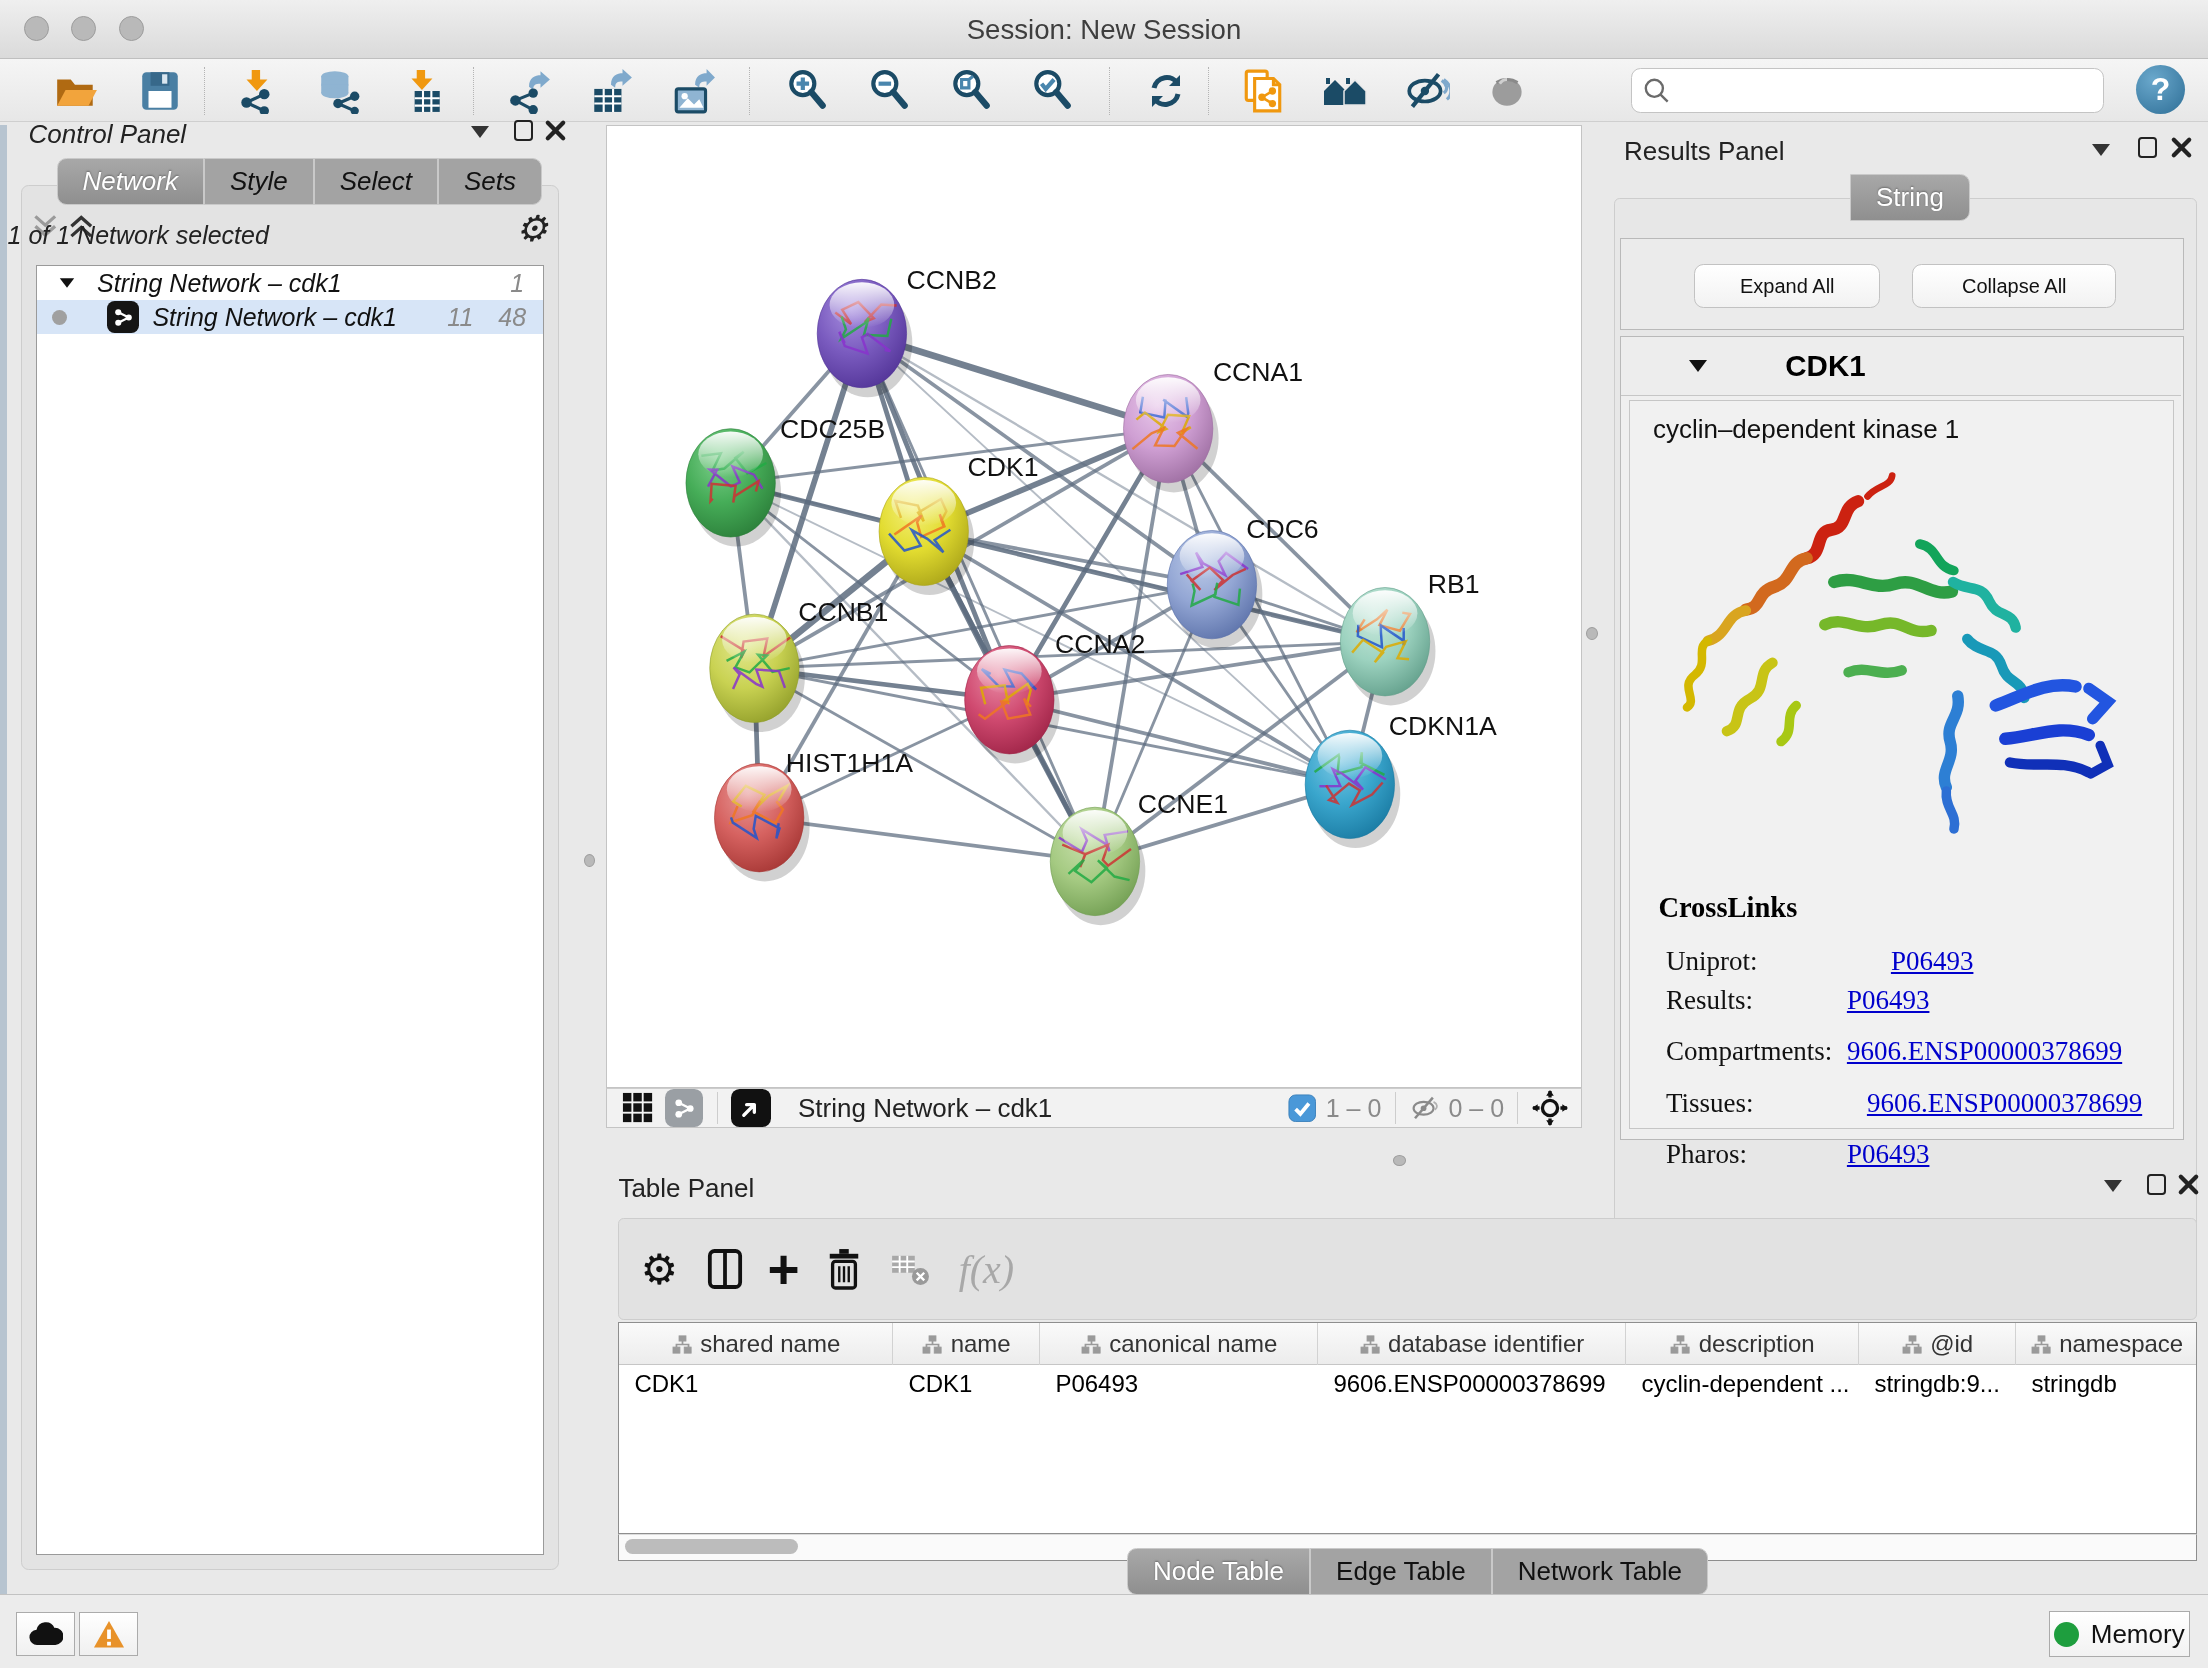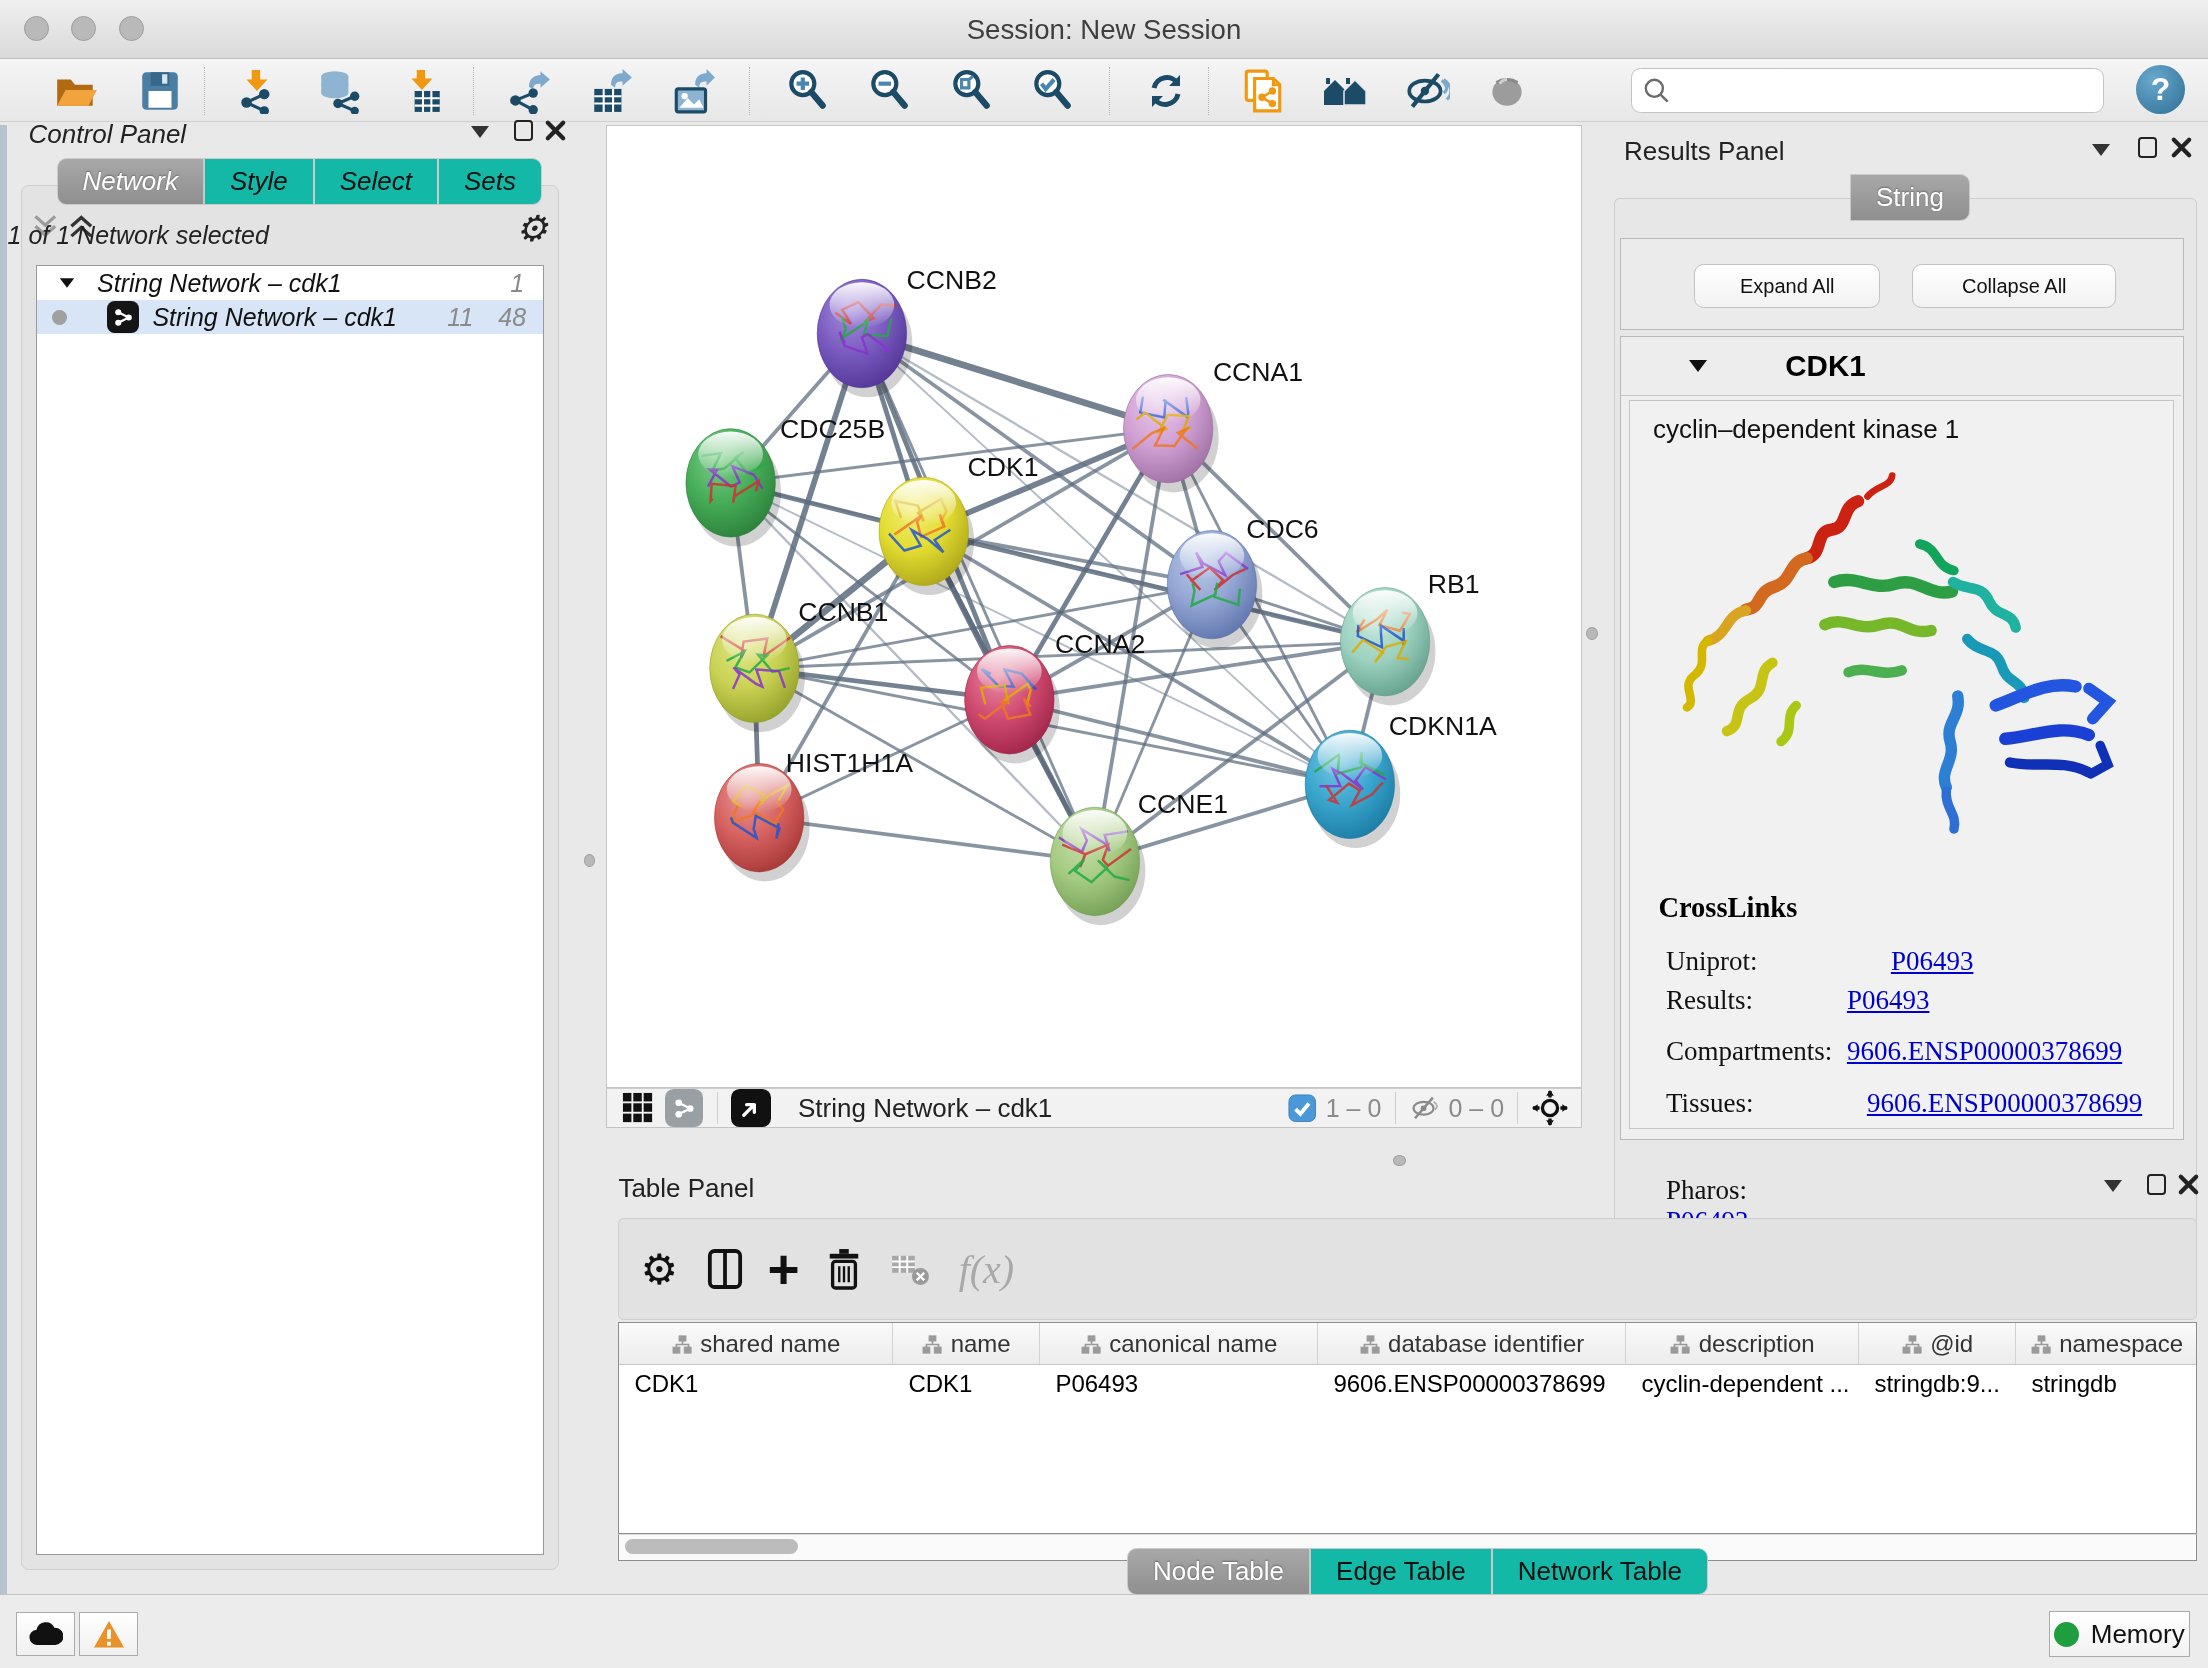--- a/index.html
+++ b/index.html
@@ -23,21 +23,21 @@
     border:1.9px solid #c4c4c4; border-radius:9.5px; display:flex; align-items:center; padding-left:9.5px; }
   #search-input { border:none; outline:none; font-size:25px; width:409px; background:transparent; color:#333; }
   #helpbtn { left:2136px; top:5.7px; width:49px; height:49px; border-radius:50%;
     background:radial-gradient(circle at 35% 30%, #6aa8cc, #2e6e96); color:#fff; font-size:32px; font-weight:bold;
     display:flex; align-items:center; justify-content:center; }
 
   
   .panel-title { font-size:26px; color:#222; }
   .mini-caret { width:0; height:0; border-left:9.5px solid transparent; border-right:9.5px solid transparent; border-top:12.4px solid #333; display:inline-block; }
   .mini-square { width:19px; height:21px; border:2.9px solid #222; border-radius:3.8px; display:inline-block; }
-  .tab { height:47px; padding:0 25px; background:#14b8a6; border:1px solid #c9c9c9; display:flex; align-items:center;
+  .tab { height:47px; padding:0 25px; background:#a3a3a3; border:1px solid #c9c9c9; display:flex; align-items:center;
     font-size:26px; color:#111; }
   .tab.first { border-radius:9.5px 0 0 9.5px; }
   .tab.last { border-radius:0 9.5px 9.5px 0; }
   .tab.selected { background:linear-gradient(#a8a8a8,#8f8f8f); color:#fff; text-shadow:0 -1px 1.9px rgba(0,0,0,.35); }
 
   
   #cp { left:7.6px; top:111px; width:559px; height:1462px;font-style:italic; }
   #cp-box { left:13.3px; top:74px; width:538px; height:1385px; background:#e3e3e3; border:1px solid #cdcdcd; border-radius:7.6px; }
   #cp-tabs { left:49px; top:47px; display:flex; }
   #cp-status { top:110px; width:100%; text-align:left; font-size:25px; color:#222; }
@@ -650,21 +650,21 @@
               <span class="xval">P06493</span>
             </div>
             <div class="xrow" style="top: 635px;">
               <span class="xlabel">Compartments:</span>
               <span class="xval">9606.ENSP00000378699</span>
             </div>
             <div class="xrow" style="top: 687px; gap: 20px;">
               <span class="xlabel">Tissues:</span>
               <span class="xval">9606.ENSP00000378699</span>
             </div>
-            <div class="xrow" style="top: 774px; flex-direction: column;">
+            <div class="xrow" style="top: 738px;">
               <span class="xlabel">Pharos:</span>
               <span class="xval">P06493</span>
             </div>
           </div>
       </div>
     </div>
   </div>
 
   <div id="tp" class="abs">
     <div class="abs panel-title" style="left:12.4px;top:7.6px">Table Panel</div>

